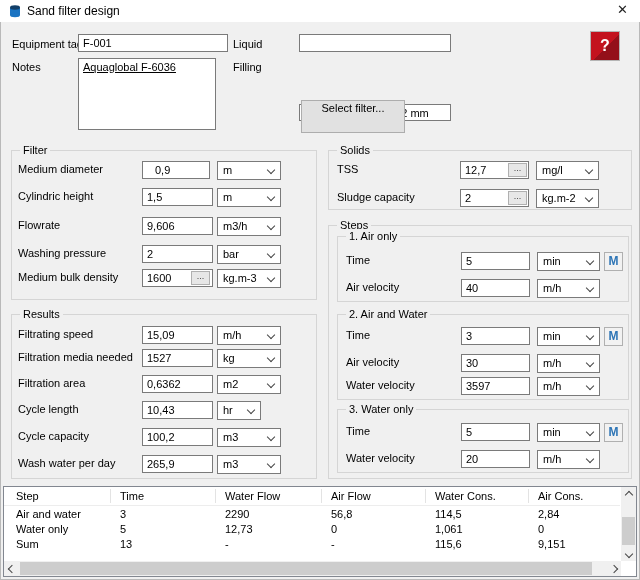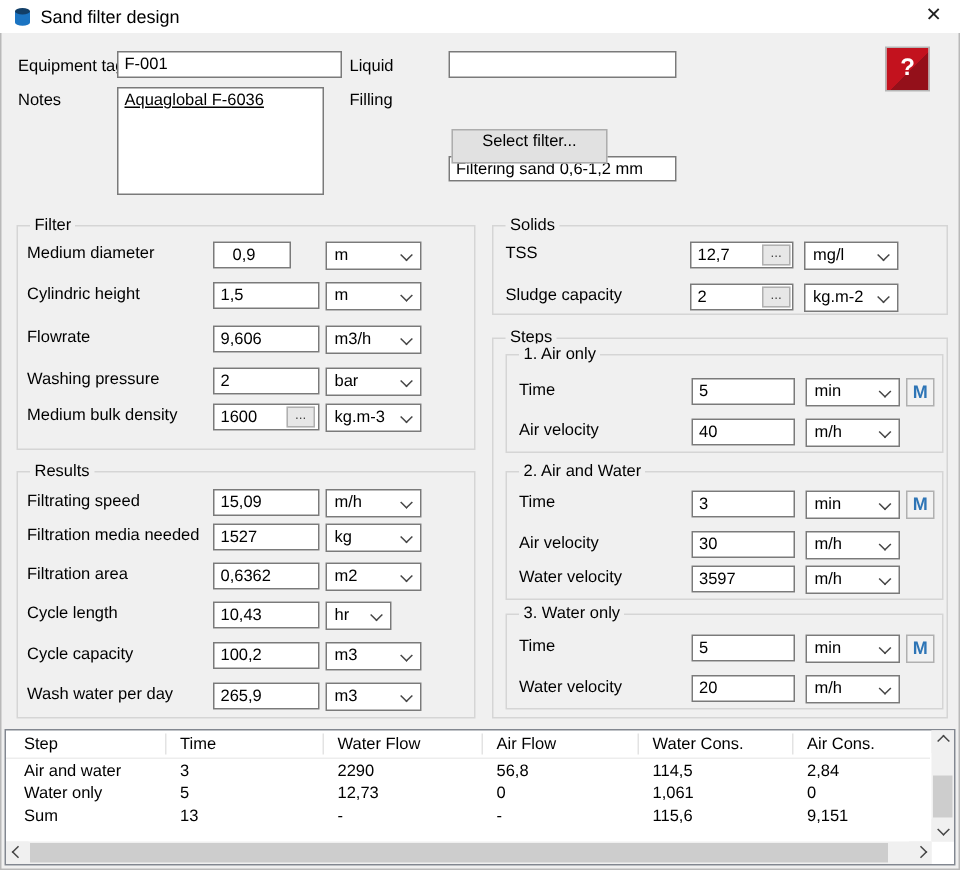--- a/index.html
+++ b/index.html
@@ -63,27 +63,27 @@
   </div>
 
   <span class="lbl" style="left:12px;top:38px">Equipment tag</span>
   <input class="inp" style="left: 78px; top: 34px; width: 150px;" value="F-001">
   <span class="lbl" style="left:233px;top:38px">Liquid</span>
   <input class="inp" style="left: 299px; top: 34px; width: 152px;">
   <span class="lbl" style="left:12px;top:61px">Notes</span>
   <textarea class="inp" style="left: 78px; top: 58px; width: 138px; height: 72px; text-decoration: underline;">Aquaglobal F-6036</textarea>
   <span class="lbl" style="left:233px;top:61px">Filling</span>
   <input class="inp" style="left: 299px; top: 58px; width: 152px; height: 17px; margin-top: 46px;" value="Filtering sand 0,6-1,2 mm">
-  <div class="pushbtn" style="left:301px;top:86px;width:104px;height:23px;line-height:15px">Select filter...</div>
+  <div class="pushbtn" style="left:301px;top:100px;width:104px;height:33px;line-height:15px">Select filter...</div>
   <div id="help-btn">?</div>
 
   <div class="grp" style="left:11px;top:150px;width:304px;height:148px">
     <span class="gt">Filter</span>
     <span class="lbl" style="left:6px;top:12px">Medium diameter</span>
-    <input class="inp" style="left: 130px; top: 10px; width: 52px; padding-left: 12px;" value="0,9">
+    <input class="inp" style="left: 130px; top: 10px; width: 68px; padding-left: 12px;" value="0,9">
     <div class="dd" style="left:205px;top:10px;width:64px"><span>m</span><span class="cv"></span></div>
     <span class="lbl" style="left:6px;top:39px">Cylindric height</span>
     <input class="inp" style="left: 130px; top: 37px; width: 71px;" value="1,5">
     <div class="dd" style="left:205px;top:37px;width:64px"><span>m</span><span class="cv"></span></div>
     <span class="lbl" style="left:6px;top:68px">Flowrate</span>
     <input class="inp" style="left: 130px; top: 66px; width: 71px;" value="9,606">
     <div class="dd" style="left:205px;top:66px;width:64px"><span>m3/h</span><span class="cv"></span></div>
     <span class="lbl" style="left:6px;top:96px">Washing pressure</span>
     <input class="inp" style="left: 130px; top: 94px; width: 71px;" value="2">
     <div class="dd" style="left:205px;top:94px;width:64px"><span>bar</span><span class="cv"></span></div>

